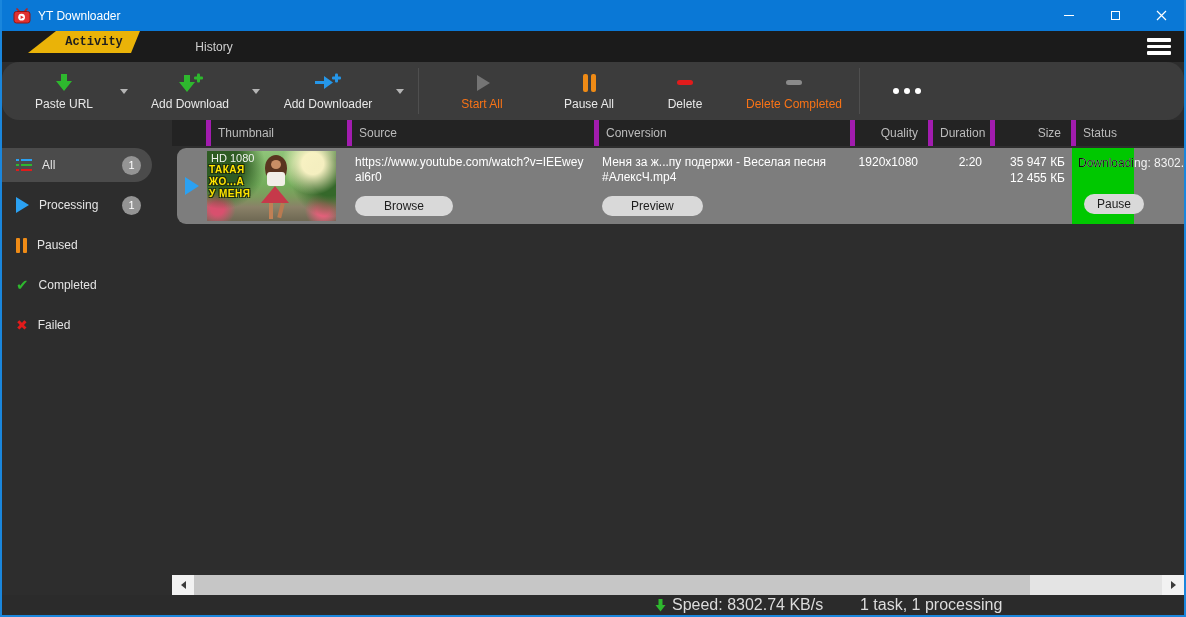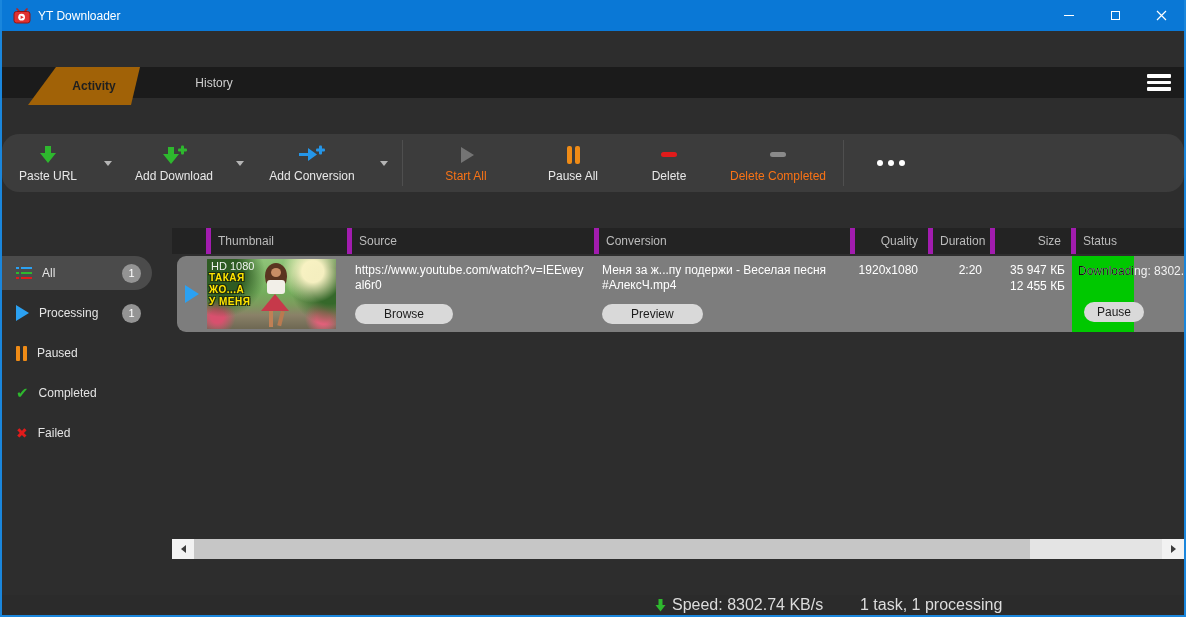--- a/index.html
+++ b/index.html
@@ -5,50 +5,49 @@
   * { margin:0; padding:0; box-sizing:border-box; }
   html,body { background:#4a4a4a; }
   body { font-family:"Liberation Sans","DejaVu Sans",sans-serif; }
 
   .window{
     width:1186px; height:617px; position:relative;
     display:flex; flex-direction:column;
     background:#2d2d2d;
     border-left:2px solid #1a86dc; border-right:2px solid #1a86dc; border-bottom:2px solid #1a86dc;
     overflow:hidden;
-    gap:36px;
   }
 
   
   .titlebar{ height:31px; flex:0 0 31px; background:#0a78d6; display:flex; align-items:center; padding-left:11px; }
   .titlebar .app-title{ color:#ffffff; font-size:12px; margin-left:7px; }
   .titlebar .spacer{ flex:1; }
   .win-btn{ width:46px; height:31px; display:flex; align-items:center; justify-content:center; cursor:default; }
   .min-glyph{ width:10px; height:1px; background:#fff; }
   .max-glyph{ width:9px; height:9px; border:1px solid #fff; }
 
   
   .tabbar{ height:31px; flex:0 0 31px; background:#1b1b1b; position:relative; }
   .tab-activity{
-    position:absolute; left:26px; top:0; width:112px; height:38px;
-    background:#a16207;
+    position:absolute; left:26px; top:0; width:112px; height:22px;
+    background:#eab308;
     clip-path:polygon(28px 0, 100% 0, calc(100% - 9px) 100%, 0 100%);
-    display:flex; align-items:center; justify-content:center; padding-left:20px;
+    display:flex; align-items:center; justify-content:center; padding-left:20px;font-family:Liberation Mono, monospace;
   }
   .tab-activity span{ color:#1f1f1f; font-size:12px; font-weight:bold; }
   .tab-history{
     position:absolute; left:138px; top:0; width:148px; height:31px;
     display:flex; align-items:center; justify-content:center;
   }
   .tab-history span{ color:#cfcfcf; font-size:12px; }
   .hamburger{ position:absolute; right:13px; top:7px; display:flex; flex-direction:column; gap:3px; cursor:default; }
   .hamburger i{ display:block; width:24px; height:3.5px; background:#ffffff; border-radius:1px; }
 
   
-  .toolbar{ height:58px; flex:0 0 58px; background:#3c3c3c; display:flex; align-items:center; padding-left:0;border-radius:17px; }
+  .toolbar{ height:58px; flex:0 0 58px; background:#3c3c3c; display:flex; align-items:center; padding-left:16px;border-radius:17px; }
   .tb-btn{ height:54px; display:flex; flex-direction:column; align-items:center; justify-content:center; gap:3px; }
   .tb-btn .lbl{ font-size:12px; color:#e8e8e8; white-space:nowrap; }
   .tb-btn.disabled .lbl{ color:#f97316; }
   .tb-chev{ width:28px; height:54px; display:flex; align-items:center; justify-content:center; }
   .chev{ width:0; height:0; border-left:4px solid transparent; border-right:4px solid transparent; border-top:5px solid #b5b5b5; }
   .tb-sep{ width:1px; height:46px; background:#4f4f4f; margin:0 4px; }
   .ico{ height:22px; display:flex; align-items:center; justify-content:center; }
   .w92{width:92px;} .w104{width:104px;} .w116{width:116px;} .w118{width:118px;}
   .w96{width:96px;} .w122{width:122px;}
   .tb-more{ width:70px; height:54px; display:flex; align-items:center; justify-content:center; gap:5px; margin-left:8px;}
@@ -217,21 +216,21 @@
       </div>
 
     <div class="tb-btn w116">
       <span class="ico">
         <svg width="30" height="22" viewBox="0 0 30 22">
           <polygon points="2,9 11,9 11,4 20,10.5 11,17 11,12 2,12" fill="#2596e8"></polygon>
           <rect x="19" y="4.5" width="9" height="3" rx="1" fill="#2596e8"></rect>
           <rect x="22" y="1.5" width="3" height="9" rx="1" fill="#2596e8"></rect>
         </svg>
       </span>
-      <span class="lbl">Add Conversion</span>
+      <span class="lbl">Add Downloader</span>
     </div>
     <div class="tb-chev">
         <span class="chev"></span>
       </div>
 
     <div class="tb-sep"></div>
 
     <div class="tb-btn w118 disabled">
       <span class="ico">
         <svg width="24" height="22" viewBox="0 0 24 22">

